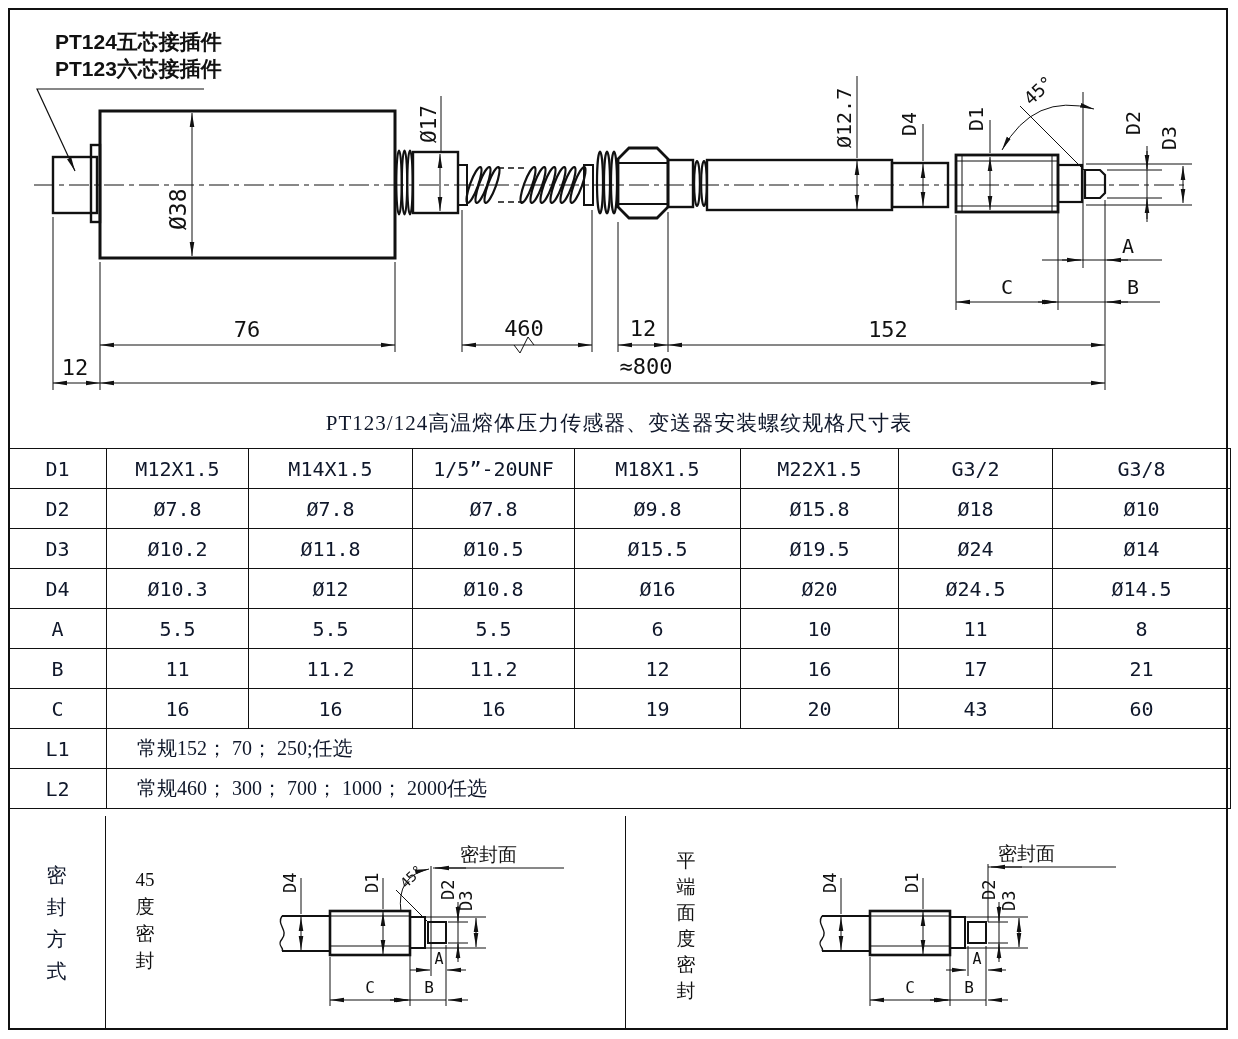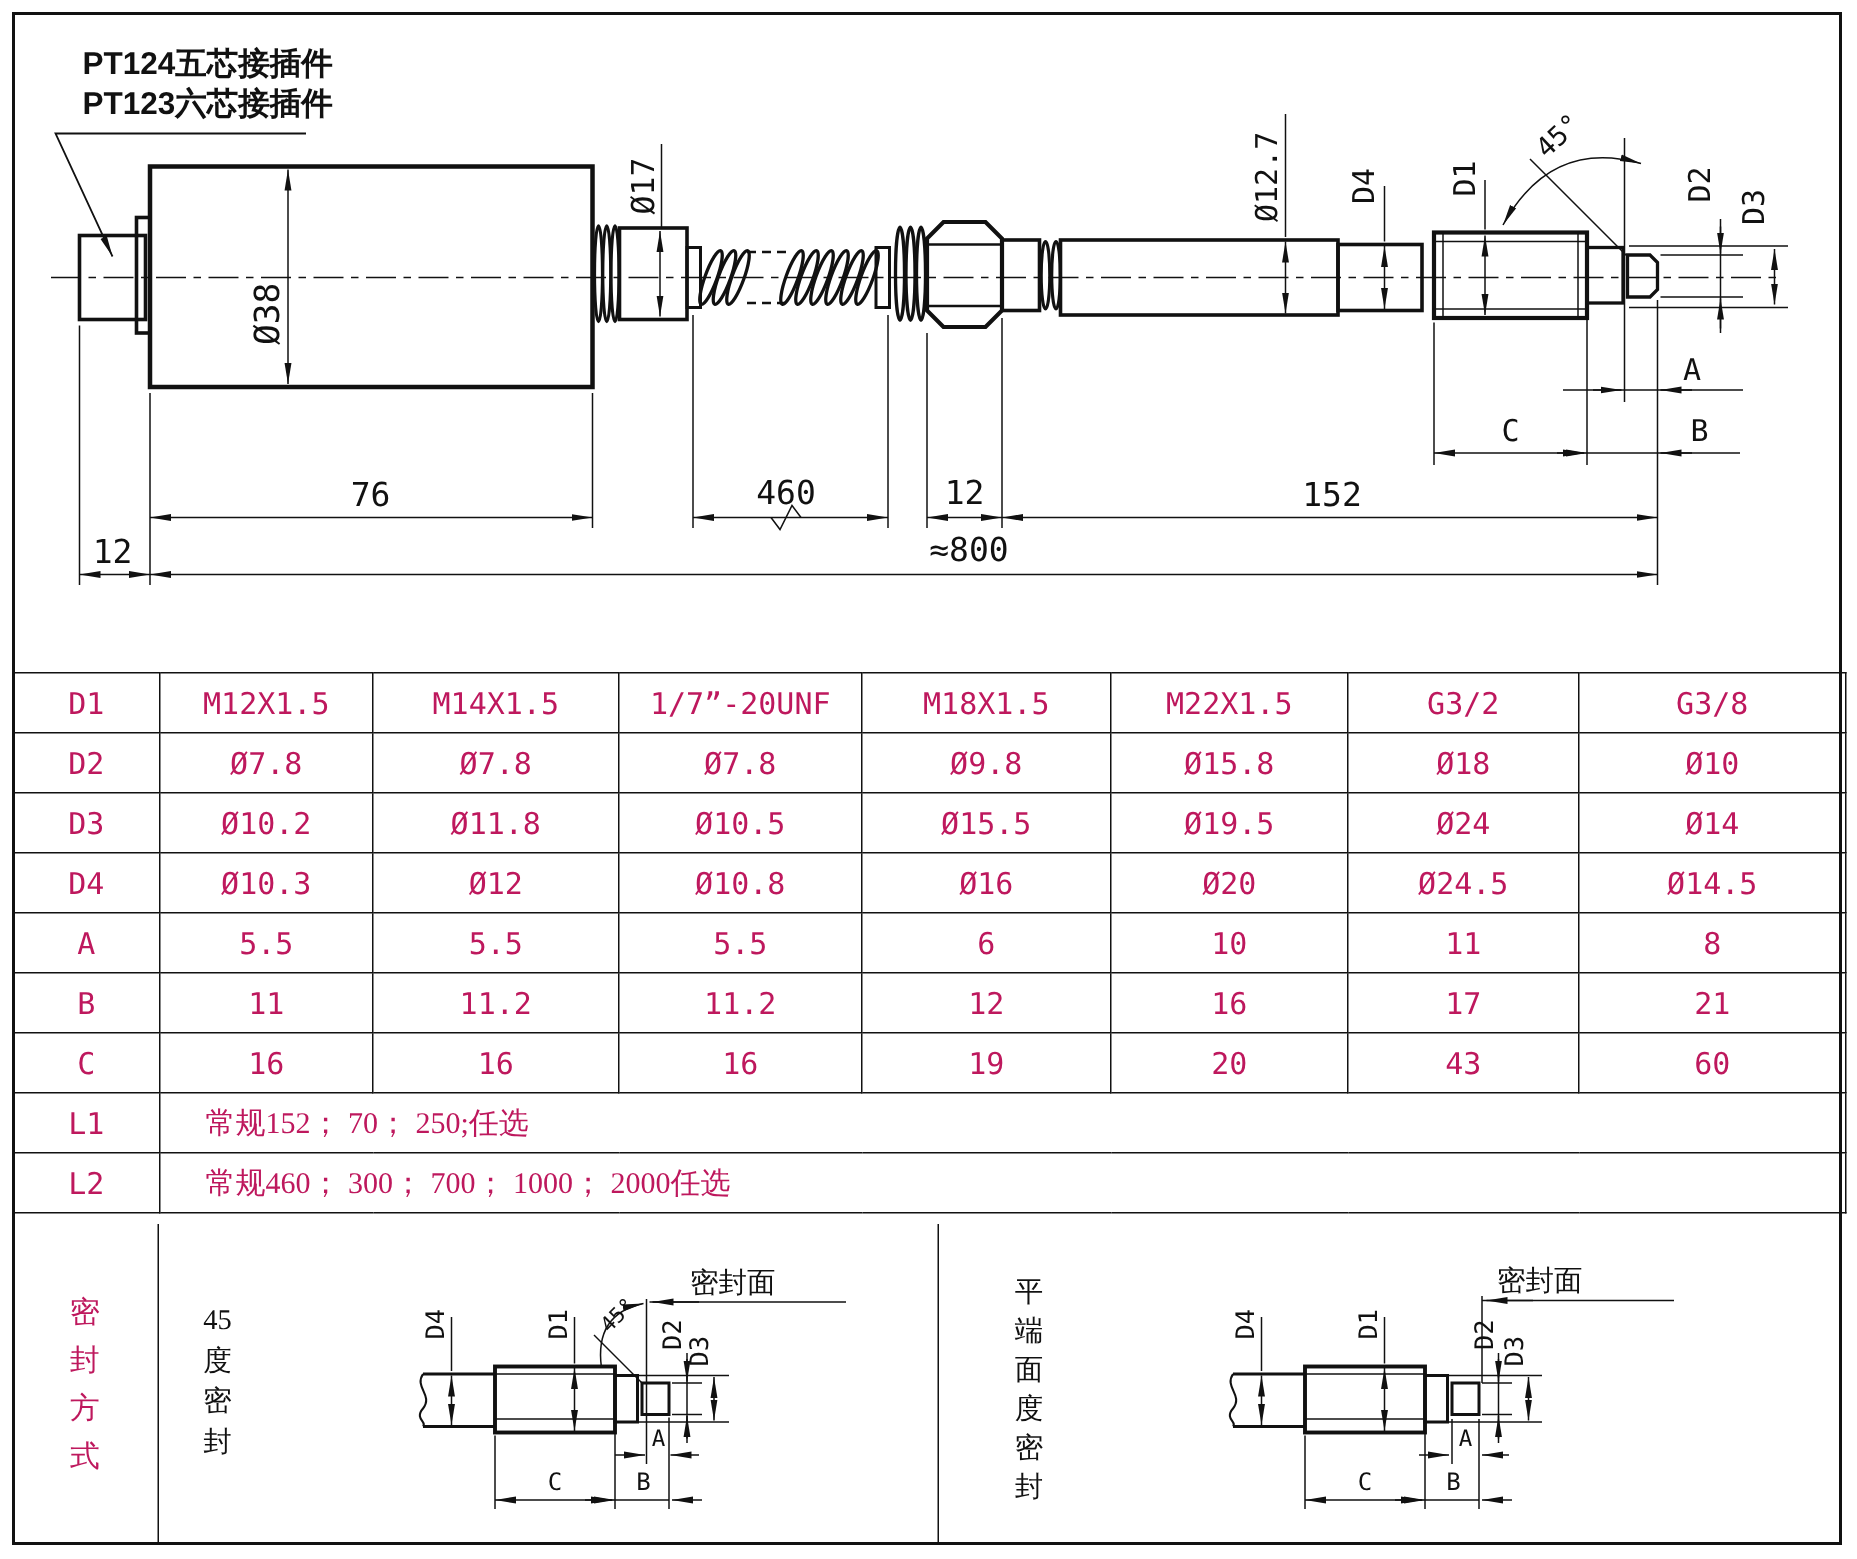--- a/index.html
+++ b/index.html
@@ -1,17 +1,17 @@
 <!DOCTYPE html>
 <html><head>
 <meta charset="utf-8">
 <style>
   html,body{margin:0;padding:0;background:#fff;}
   .page{position:relative;width:1238px;height:1039px;background:#fff;
-        font-family:"DejaVu Sans Mono", monospace;color:#be185d;overflow:hidden;}
+        font-family:"DejaVu Sans Mono", monospace;color:#0f172a;overflow:hidden;}
   .frame{position:absolute;left:8px;top:8px;width:1220px;height:1022px;
          border:2px solid #111;box-sizing:border-box;}
   svg text{fill:#111;}
   .cad{font-family:"DejaVu Sans Mono", monospace;}
   .cjk-bold{font-family:"Liberation Sans", sans-serif;font-weight:bold;}
   .title{position:absolute;left:8px;top:409px;width:1222px;text-align:center;
          font-size:21px;letter-spacing:1px;
          font-family:"Liberation Serif", serif;}
   table.spec{position:absolute;left:8px;top:448px;width:1222px;border-collapse:collapse;
              table-layout:fixed;}
@@ -164,38 +164,39 @@
     <line x1="668" y1="345" x2="1105" y2="345" stroke="#111" stroke-width="1" marker-start="url(#mS)" marker-end="url(#mE)"></line>
     <text x="888" y="337" font-size="22" text-anchor="middle" class="cad">152</text>
 
     <line x1="53" y1="217" x2="53" y2="390" stroke="#111" stroke-width="1"></line>
     <line x1="53" y1="383" x2="100" y2="383" stroke="#111" stroke-width="1" marker-start="url(#mS)" marker-end="url(#mE)"></line>
     <text x="75" y="375" font-size="22" text-anchor="middle" class="cad">12</text>
     <line x1="100" y1="383" x2="1105" y2="383" stroke="#111" stroke-width="1" marker-start="url(#mS)" marker-end="url(#mE)"></line>
     <text x="646" y="374" font-size="22" text-anchor="middle" class="cad">≈800</text>
   </svg>
 
+  <div class="title">PT123/124高温熔体压力传感器、变送器安装螺纹规格尺寸表</div>
 
   <table class="spec">
     <colgroup>
       <col style="width:98px">
         <col style="width:142px">
         <col style="width:164px">
         <col style="width:162px">
       <col style="width:166px">
         <col style="width:158px">
         <col style="width:154px">
         <col style="width:178px">
     </colgroup>
     <tbody>
       <tr>
         <td>D1</td>
         <td>M12X1.5</td>
         <td>M14X1.5</td>
-        <td>1/7”-20UNF</td>
+        <td>1/5”-20UNF</td>
         <td>M18X1.5</td>
         <td>M22X1.5</td>
         <td>G3/2</td>
         <td>G3/8</td>
       </tr>
       <tr>
         <td>D2</td>
         <td>Ø7.8</td>
         <td>Ø7.8</td>
         <td>Ø7.8</td>

